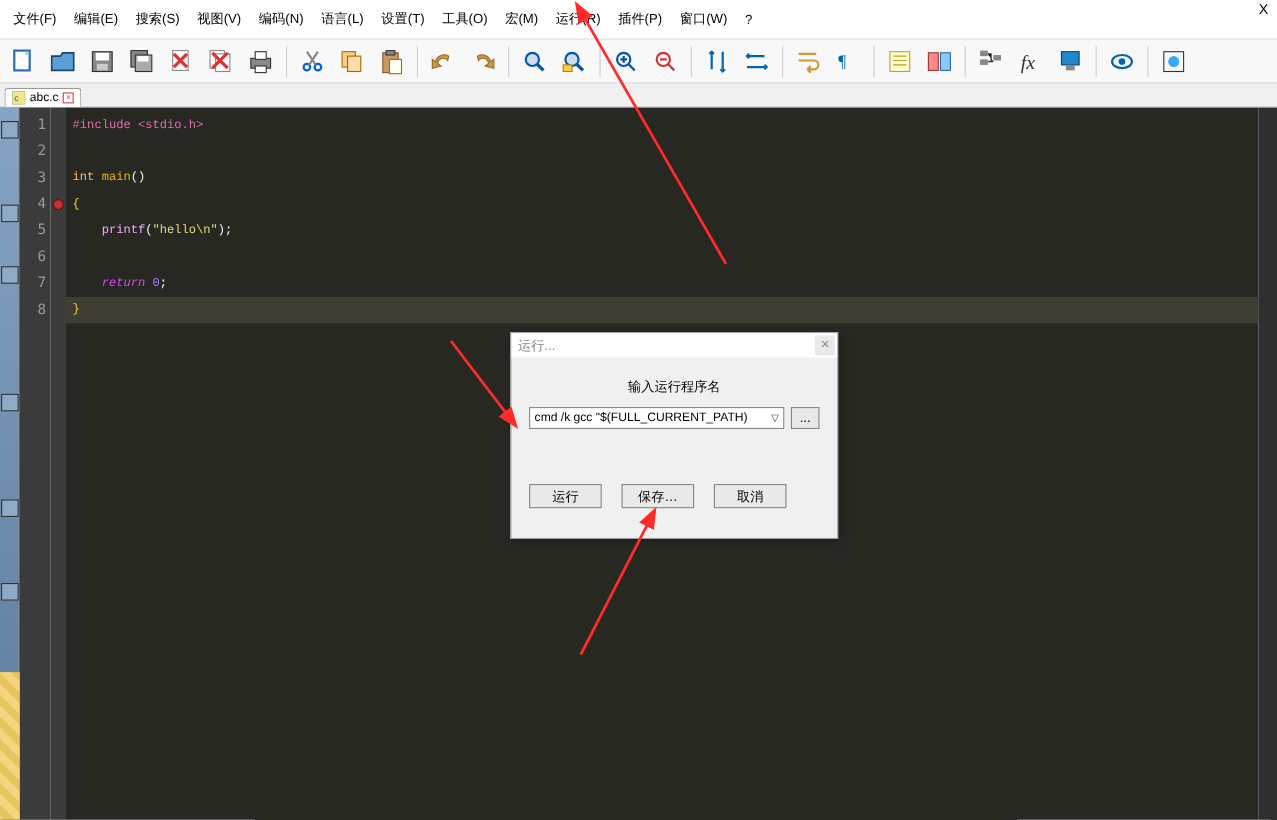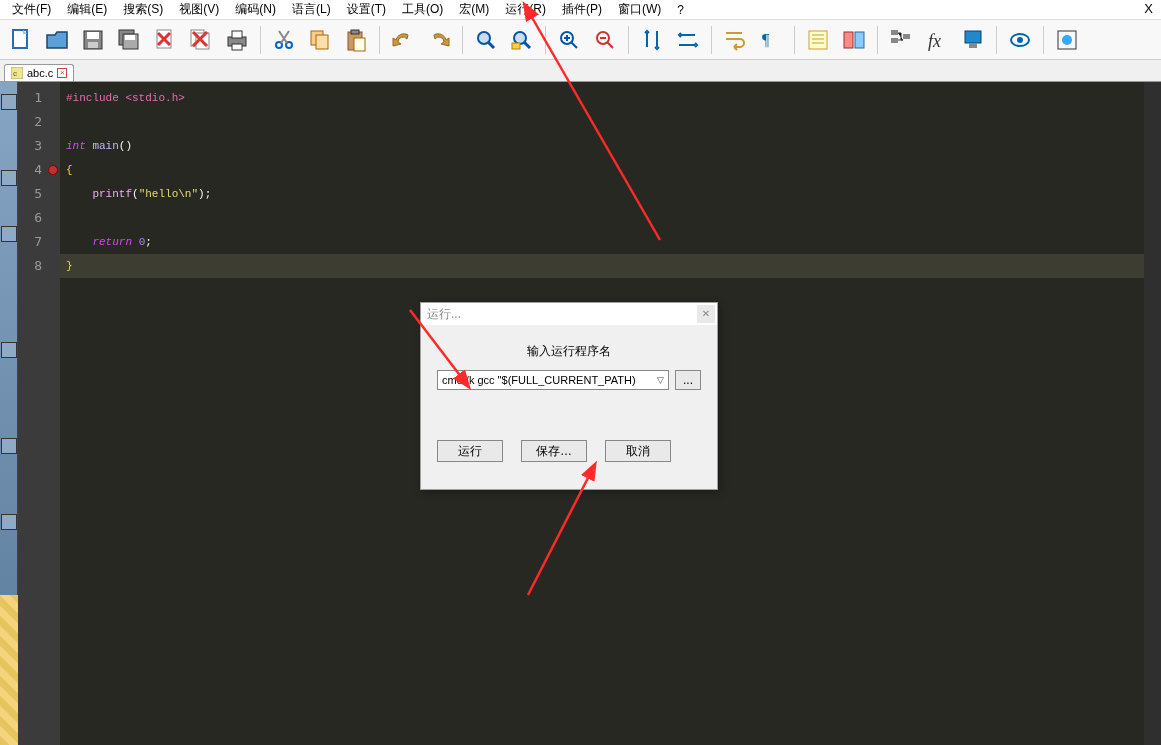--- a/index.html
+++ b/index.html
@@ -8,21 +8,21 @@
   font-size: 12px;
   background: #fff;
   width: 1161px;
   height: 745px;
   overflow: hidden;
   position: relative;
 }
 .menubar {
   display: flex;
   align-items: center;
-  height: 20px;
+  height: 36px;
   background: #fff;
   border-bottom: 1px solid #ddd;
   padding-left: 4px;
   position: relative;
 }
 .menubar .menu-item {
   padding: 2px 8px;
   cursor: pointer;
   font-size: 12px;
 }
@@ -157,36 +157,36 @@
   position: relative;
 }
 .code .line {
   height: 24px;
   line-height: 24px;
   padding-left: 6px;
   white-space: pre;
 }
 .code .line.hl { background: #3e3d32; }
 .kw-pre { color: #e16db1; }
-.kw-type { color: #d946ef; font-style: italic; }
-.kw-name { color: #c4b5fd; }
+.kw-type { color: #fdba74; }
+.kw-name { color: #eab308; }
 .paren { color: #f8f8f2; }
 .brace { color: #fad13a; }
 .func { color: #f0abfc; }
 .str { color: #e6db74; }
 .num { color: #ae81ff; }
 .kw-ret { color: #d946ef; font-style: italic; font-family: Liberation Mono, monospace; }
 .semi { color: #f8f8f2; }
 .scrollbar-v {
   width: 17px;
   background: #2f2f2f;
 }
 .dialog {
   position: absolute;
-  left: 420px;
+  left: 464px;
   top: 302px;
   width: 298px;
   height: 188px;
   background: #f0f0f0;
   border: 1px solid #a0a0a0;
   box-shadow: 2px 2px 8px rgba(0,0,0,0.3);
   font-size: 12px;
 }
 .dialog .titlebar {
   height: 22px;

